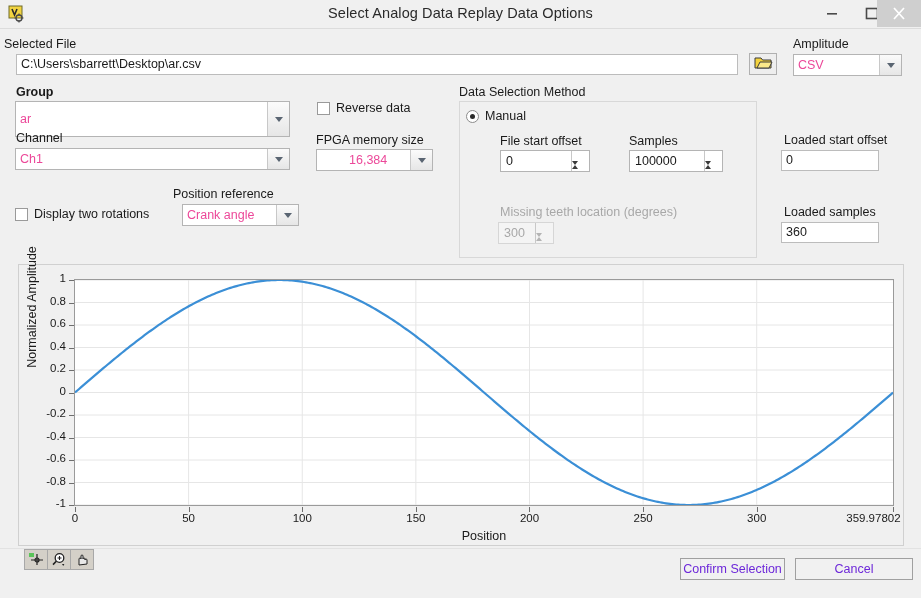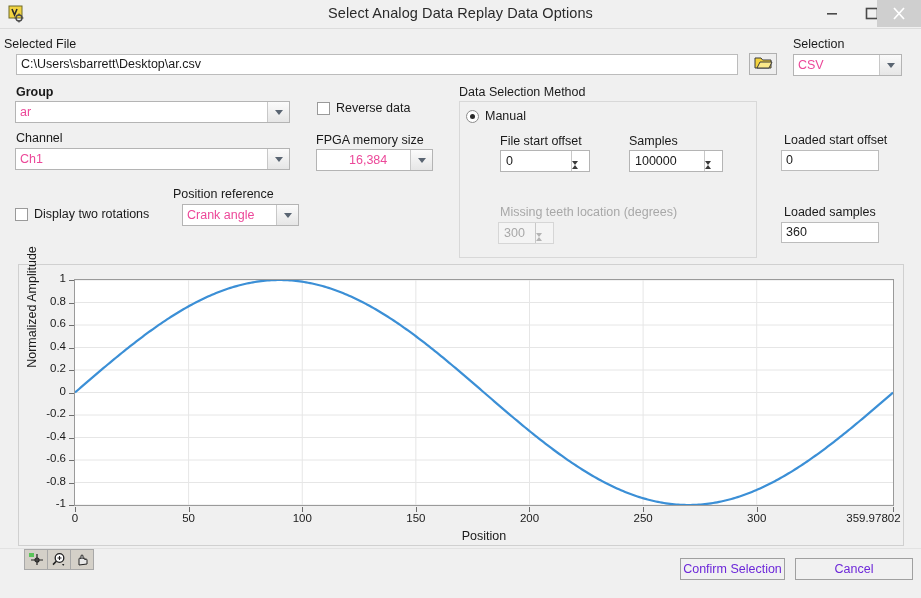--- a/index.html
+++ b/index.html
@@ -362,30 +362,30 @@
   <div class="tbox" style="left:16px; top:54px; width:722px; height:21px;">C:\Users\sbarrett\Desktop\ar.csv</div>
   <div class="folder-btn" style="left:749px; top:53px; width:28px; height:22px;">
     <span>
       <svg width="19" height="15" viewBox="0 0 19 15">
         <path d="M1 3 h6 l1.6 2 h8.4 v8 H1 Z" fill="#f5d33c" stroke="#3a3a3a" stroke-width="1"></path>
         <path d="M3 13 l3-6 h12 l-3 6 Z" fill="#fbe98a" stroke="#3a3a3a" stroke-width="1"></path>
       </svg>
     </span>
   </div>
 
-  <div class="lbl" style="left:793px; top:37px;">Selection</div>
+  <div class="lbl" style="left:793px; top:37px;">Amplitude</div>
   <div class="combo" style="left:793px; top:54px; width:109px; height:22px;">
     <span class="cval">CSV</span>
     <span class="cbtn">
         <i class="caret"></i>
       </span>
   </div>
 
   <div class="lbl" style="left:16px; top:85px;font-weight:bold;">Group</div>
-  <div class="combo" style="left:15px; top:101px; width:275px; height:22px;">
+  <div class="combo" style="left:15px; top:101px; width:275px; height:36px;">
     <span class="cval">ar</span>
     <span class="cbtn">
         <i class="caret"></i>
       </span>
   </div>
 
   <div class="chk" style="left:317px; top:101px;">
     <span class="box"></span>
     <span class="ctext">Reverse data</span>
   </div>

